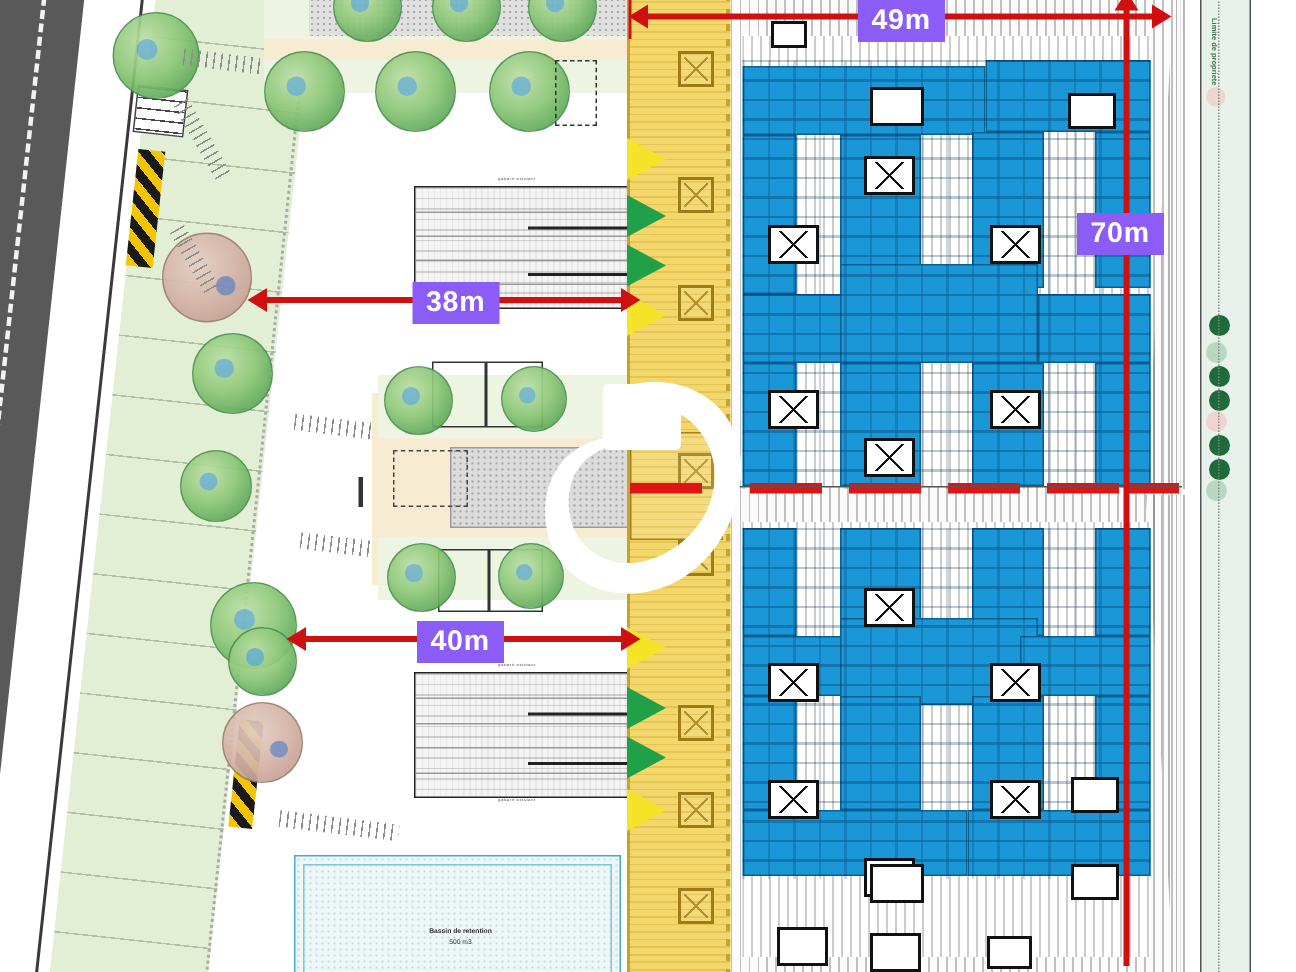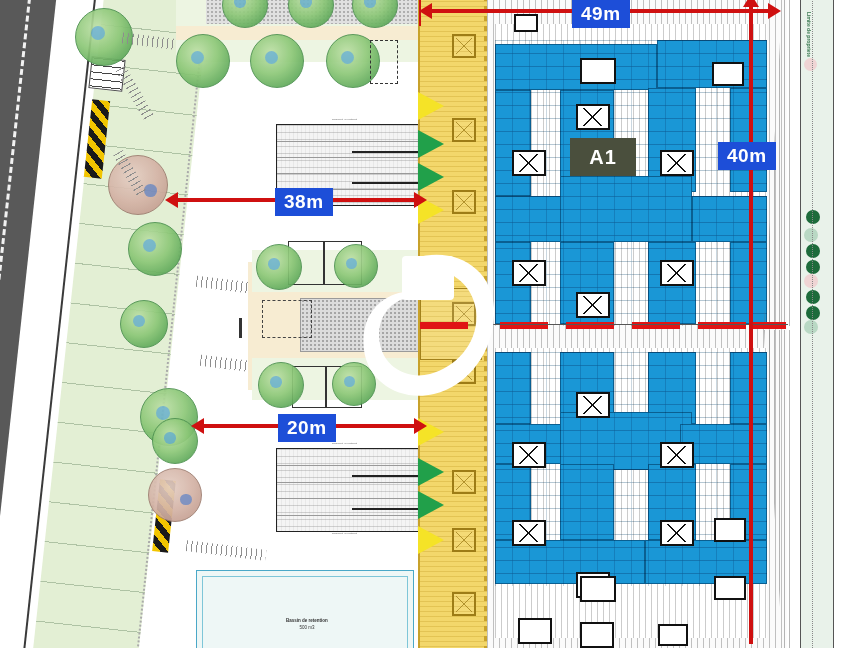--- a/index.html
+++ b/index.html
@@ -73,21 +73,21 @@
 
   
   .dimline{position:absolute;background:#cf1010;height:4px;}
   .dimline.v{width:4px;height:auto;}
   .arrowL{position:absolute;width:0;height:0;border-style:solid;
      border-width:8px 13px 8px 0;border-color:transparent #cf1010 transparent transparent;}
   .arrowR{position:absolute;width:0;height:0;border-style:solid;
      border-width:8px 0 8px 13px;border-color:transparent transparent transparent #cf1010;}
   .arrowU{position:absolute;width:0;height:0;border-style:solid;
      border-width:0 8px 13px 8px;border-color:transparent transparent #cf1010 transparent;}
-  .dimtag{position:absolute;background:#1d4ed8;color:#fff;font-weight:bold;
+  .dimtag{position:absolute;background:#8b5cf6;color:#fff;font-weight:bold;
      font-size:19px;padding:4px 9px 5px;line-height:1;letter-spacing:.5px;
      white-space:nowrap;}
   .reddash{position:absolute;height:7px;background:#e01414;}
 
   
   .hatchY{position:absolute;
      background:repeating-linear-gradient(45deg,#f2c500 0 6px,#1a1a1a 6px 12px);}
   .stairs{position:absolute;background:#fff;border:1px solid #444;
      background-image:repeating-linear-gradient(180deg,#444 0 1px,#fff 1px 7px);}
   .dotpath{position:absolute;border-left:2px dotted #aaa;}
@@ -261,23 +261,20 @@
   <div class="wbox x" style="left:512px;top:150px;width:30px;height:22px;"></div>
   <div class="wbox x" style="left:660px;top:150px;width:30px;height:22px;"></div>
   <div class="wbox x" style="left:512px;top:260px;width:30px;height:22px;"></div>
   <div class="wbox x" style="left:660px;top:260px;width:30px;height:22px;"></div>
   <div class="wbox x" style="left:576px;top:292px;width:30px;height:22px;"></div>
 
   <div class="wbox" style="left:580px;top:58px;width:32px;height:22px;"></div>
   <div class="wbox" style="left:712px;top:62px;width:28px;height:20px;"></div>
   <div class="wbox" style="left:514px;top:14px;width:20px;height:14px;"></div>
 
-  <div class="plate" style="left:570px;top:138px;width:66px;height:38px;">
-    <span>A1</span>
-  </div>
 
   <div class="court" style="left:495px;top:348px;width:272px;height:290px;"></div>
 
   <div class="blue" style="left:495px;top:352px;width:36px;height:72px;"></div>
   <div class="blue" style="left:560px;top:352px;width:54px;height:72px;"></div>
   <div class="blue" style="left:648px;top:352px;width:48px;height:72px;"></div>
   <div class="blue" style="left:730px;top:352px;width:37px;height:72px;"></div>
   <div class="blue" style="left:495px;top:424px;width:84px;height:40px;"></div>
   <div class="blue" style="left:560px;top:412px;width:132px;height:58px;"></div>
   <div class="blue" style="left:680px;top:424px;width:87px;height:40px;"></div>
@@ -335,31 +332,31 @@
   <div class="abs" style="left:488px;top:324px;width:300px;height:1px;background:#555;"></div>
 
   <div class="dimline" style="left:428px;top:9px;width:348px;"></div>
   <div class="arrowL" style="left:419px;top:3px;"></div>
   <div class="arrowR" style="left:768px;top:3px;"></div>
   <div class="dimtag" style="left:572px;top:0px;">49m</div>
   <div class="abs" style="left:419px;top:0px;width:2px;height:26px;background:#cf1010;"></div>
 
   <div class="dimline v" style="left:749px;top:6px;height:638px;"></div>
   <div class="arrowU" style="left:743px;top:-6px;"></div>
-  <div class="dimtag" style="left:718px;top:142px;">40m</div>
+  <div class="dimtag" style="left:718px;top:142px;">70m</div>
 
   <div class="dimline" style="left:174px;top:198px;width:250px;"></div>
   <div class="arrowL" style="left:165px;top:192px;"></div>
   <div class="arrowR" style="left:414px;top:192px;"></div>
   <div class="dimtag" style="left:275px;top:188px;">38m</div>
 
   <div class="dimline" style="left:200px;top:424px;width:224px;"></div>
   <div class="arrowL" style="left:191px;top:418px;"></div>
   <div class="arrowR" style="left:414px;top:418px;"></div>
-  <div class="dimtag" style="left:278px;top:414px;">20m</div>
+  <div class="dimtag" style="left:278px;top:414px;">40m</div>
 
   <svg class="cursorblob" width="140" height="150" viewBox="0 0 140 150" style="left:360px;top:252px;">
     <path d="M55 6 C95 -6 132 16 134 56 C136 96 110 134 74 142
              C40 150 8 130 4 98 C0 66 18 44 44 40
              C50 39 52 36 52 30 L52 16 C52 9 52 7 55 6 Z
              M46 46 C26 52 16 70 20 92 C24 114 46 128 70 122
              C98 115 120 88 116 58 C112 30 86 12 58 20
              L58 34 C58 42 54 45 46 46 Z" fill="#ffffff"></path>
     <rect x="42" y="4" width="52" height="44" rx="4" fill="#ffffff"></rect>
   </svg>

